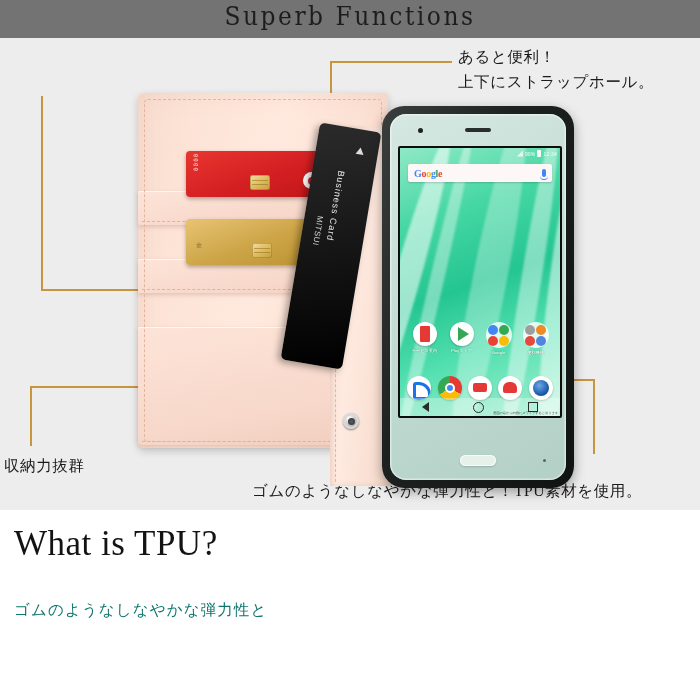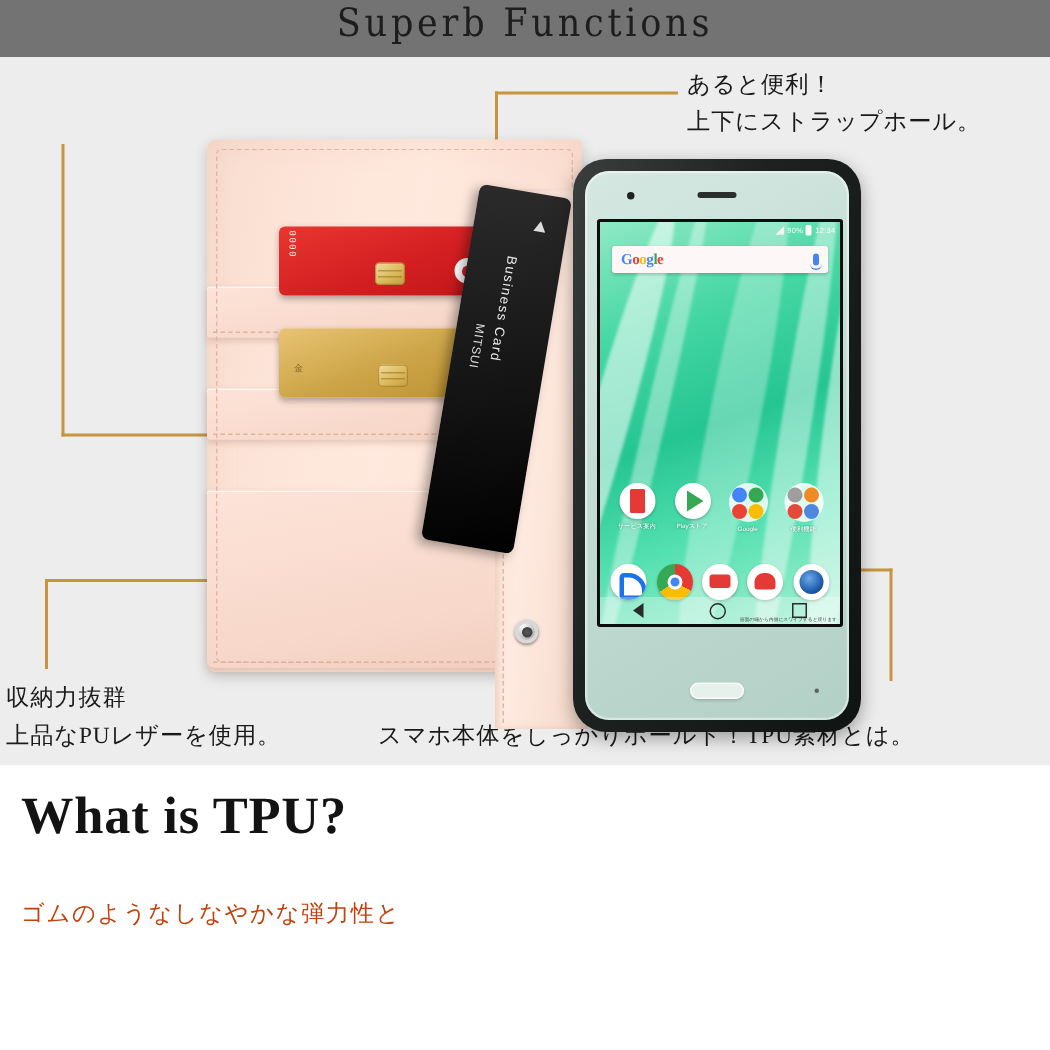--- a/index.html
+++ b/index.html
@@ -207,27 +207,27 @@
     border-radius:3px;background:#2a2f2d;}
   .frontcam{position:absolute;left:28px;top:14px;width:5px;height:5px;border-radius:50%;background:#1c2220;}
   .homebtn{position:absolute;left:50%;bottom:14px;transform:translateX(-50%);width:36px;height:11px;
     border-radius:7px;background:#e6f1ec;box-shadow:inset 0 0 0 1px rgba(255,255,255,.8),0 1px 2px rgba(0,0,0,.18);}
   .sensor-dot{position:absolute;right:20px;bottom:18px;width:3px;height:3px;border-radius:50%;background:#5a6662;}
 
   
   .info{position:absolute;left:0;top:510px;width:700px;height:190px;background:#fff;}
   .info-title{
     position:absolute;left:14px;top:14px;font-size:35px;color:#131313;letter-spacing:.5px;
-    font-family:"Liberation Serif","DejaVu Serif",serif;white-space:nowrap;font-weight:bold;
+    font-family:"Liberation Serif","DejaVu Serif",serif;white-space:nowrap;
   }
   .info-sub{
     position:absolute;left:18px;top:57px;font-size:15px;color:#1a1a1a;letter-spacing:.8px;
     font-family:"Liberation Serif","DejaVu Serif",serif;white-space:nowrap;
   }
-  .info-body{position:absolute;left:14px;top:85px;font-size:15.5px;color:#c2410c;line-height:30px;
+  .info-body{position:absolute;left:14px;top:85px;font-size:15.5px;color:#0f766e;line-height:30px;
     letter-spacing:1.1px;font-family:"Liberation Serif","DejaVu Serif",serif;white-space:nowrap;}
 </style>
 </head>
 <body>
 
 <div id="page">
 
   <div class="title-band">
     <div class="page-title">Superb Functions</div>
   </div>
@@ -235,24 +235,23 @@
   <div class="stage">
 
     <div class="callout" id="co-pocket">
     </div>
     <div class="callout" id="co-strap">
       <span class="ln">あると便利！</span>
       <span class="ln">上下にストラップホール。</span>
     </div>
     <div class="callout" id="co-leather">
       <span class="ln">収納力抜群</span>
-      <span class="ln">上品なPUレザーを使用。</span>
     </div>
     <div class="callout" id="co-tpu">
-      <span class="ln">スマホ本体をしっかりホールド！TPU素材とは。</span>
+      <span class="ln">ゴムのようなしなやかな弾力性と！TPU素材を使用。</span>
     </div>
 
     <div class="lead v" style="left:41px;top:58px;height:195px;"></div>
     <div class="lead h" style="left:41px;top:251px;width:149px;"></div>
     <div class="dot" style="left:183px;top:246px;"></div>
 
     <div class="lead h" style="left:30px;top:348px;width:132px;"></div>
     <div class="lead v" style="left:30px;top:348px;height:60px;"></div>
     <div class="dot" style="left:155px;top:343px;"></div>
 

